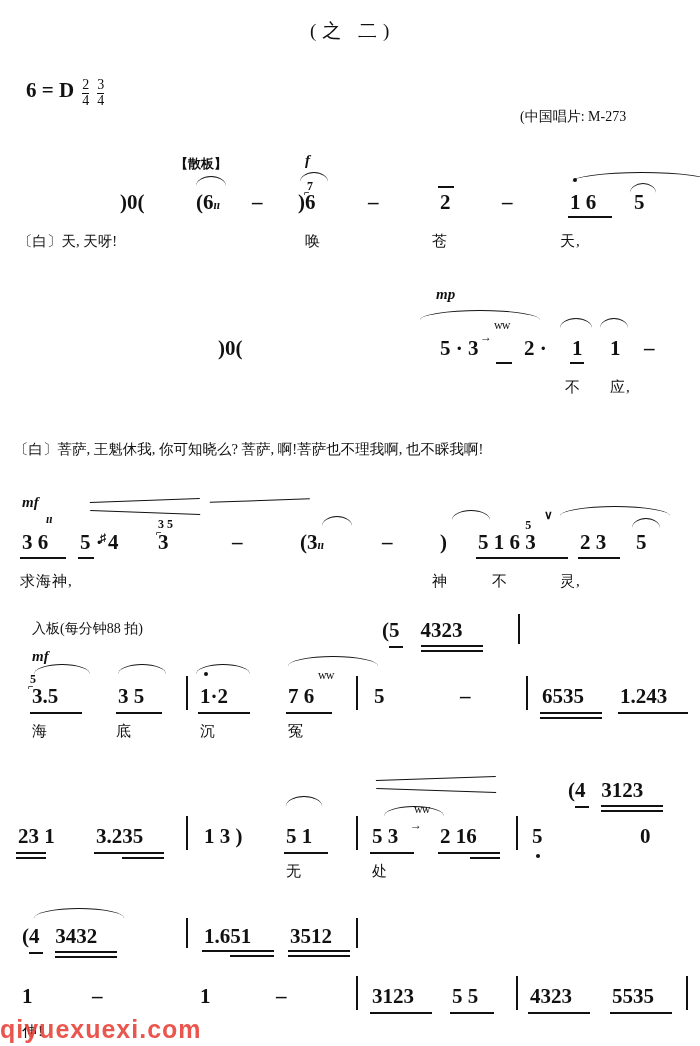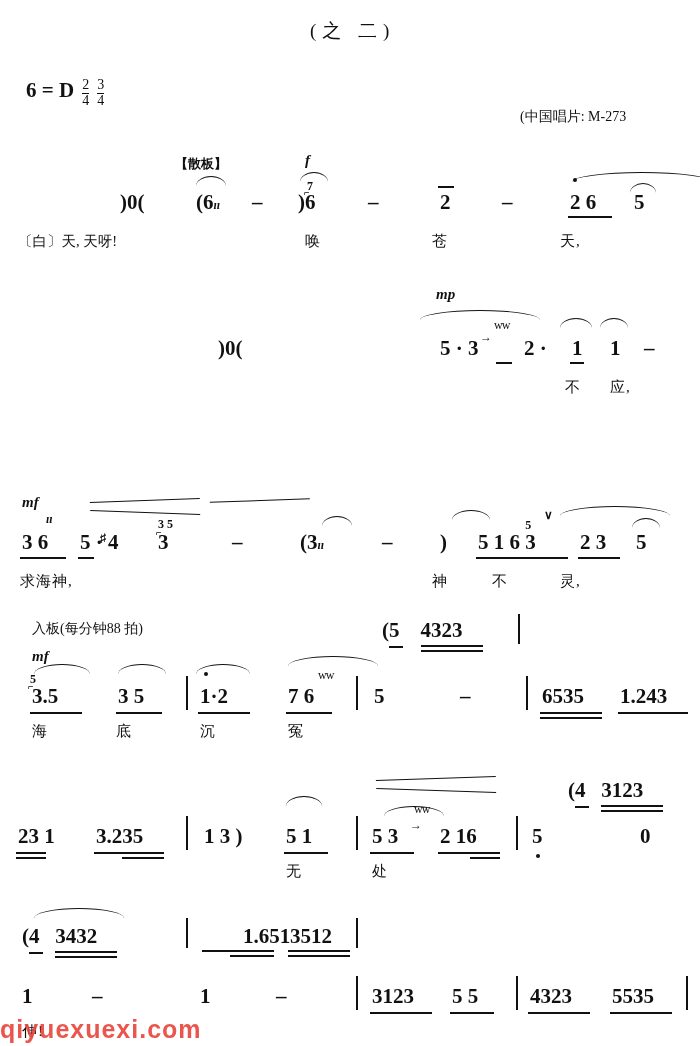--- a/index.html
+++ b/index.html
@@ -146,21 +146,21 @@
 
   <div class="abs note" style="left:196px; top:190px;">
     (<span style="position:relative;">6<span style="position:absolute;left:0;top:-6px;width:12px;"></span></span><span class="grace" style="font-style:italic;">ıı</span>
   </div>
   <div class="abs dash" style="left:252px; top:190px;">–</div>
   <div class="abs note" style="left:298px; top:190px;">)<span style="position:relative;"><span class="note-xs" style="position:absolute; left:2px; top:-11px;">7</span><span style="position:absolute; left:-1px; top:-3px; font-size:10px;">⌐</span>6</span></div>
   <div class="abs dash" style="left:368px; top:190px;">–</div>
   <div class="abs note" style="left:440px; top:190px;">2</div>
   <div class="abs" style="left:438px; top:186px; width:16px; height:2px; background:#111;"></div>
   <div class="abs dash" style="left:502px; top:190px;">–</div>
-  <div class="abs note" style="left:570px; top:190px;">2 6</div>
+  <div class="abs note" style="left:570px; top:190px;">1 6</div>
   <div class="abs" style="left:568px; top:216px; width:44px; height:2px; background:#111;"></div>
   <div class="abs" style="left:573px; top:178px; width:4px; height:4px; border-radius:50%; background:#111;"></div>
   <div class="abs note" style="left:634px; top:190px;">5</div>
 
   <div class="abs spoken" style="left:18px; top:232px;">〔白〕天, 天呀!</div>
   <div class="abs lyric" style="left:305px; top:232px;">唤</div>
   <div class="abs lyric" style="left:432px; top:232px;">苍</div>
   <div class="abs lyric" style="left:560px; top:232px;">天,</div>
 
   <div class="abs dyn" style="left:436px; top:286px;">mp</div>
@@ -175,20 +175,21 @@
   <div class="abs" style="left:496px; top:362px; width:16px; height:2px; background:#111;"></div>
   <div class="abs note" style="left:524px; top:336px;">2 ·</div>
   <div class="abs note" style="left:572px; top:336px;">1</div>
   <div class="abs" style="left:570px; top:362px; width:14px; height:2px; background:#111;"></div>
   <div class="abs note" style="left:610px; top:336px;">1</div>
   <div class="abs dash" style="left:644px; top:336px;">–</div>
 
   <div class="abs lyric" style="left:565px; top:378px;">不</div>
   <div class="abs lyric" style="left:610px; top:378px;">应,</div>
 
+  <div class="abs spoken" style="left:14px; top:440px;">〔白〕菩萨, 王魁休我, 你可知晓么? 菩萨, 啊!菩萨也不理我啊, 也不睬我啊!</div>
 
   <div class="abs dyn" style="left:22px; top:494px;">mf</div>
   <div class="abs hairpin" style="left:90px; top:500px; width:110px; border-top:1.6px solid #111; transform:rotate(-2deg);"></div>
   <div class="abs hairpin" style="left:90px; top:512px; width:110px; border-top:1.6px solid #111; transform:rotate(2deg);"></div>
   <div class="abs hairpin" style="left:210px; top:500px; width:100px; border-top:1.6px solid #111; transform:rotate(-2deg);"></div>
 
   <div class="abs slur-thin" style="left:322px; top:516px; width:30px;"></div>
   <div class="abs slur-thin" style="left:452px; top:510px; width:38px;"></div>
   <div class="abs slur-thin" style="left:560px; top:506px; width:110px;"></div>
   <div class="abs slur-thin" style="left:632px; top:518px; width:28px;"></div>
@@ -281,21 +282,21 @@
   <div class="abs note" style="left:532px; top:824px;">5</div>
   <div class="abs" style="left:536px; top:854px; width:4px; height:4px; border-radius:50%; background:#111;"></div>
   <div class="abs note" style="left:640px; top:824px;">0</div>
 
   <div class="abs lyric" style="left:286px; top:862px;">无</div>
   <div class="abs lyric" style="left:372px; top:862px;">处</div>
 
   <div class="abs slur-thin" style="left:34px; top:908px; width:90px;"></div>
   <div class="abs note" style="left:22px; top:924px;">(<span style="position:relative;">4<span style="position:absolute;left:0;bottom:-6px;width:14px;height:2px;background:#111;"></span></span>&nbsp;&nbsp;&nbsp;<span style="position:relative;">3432<span style="position:absolute;left:0;bottom:-5px;width:62px;height:2px;background:#111;"></span><span style="position:absolute;left:0;bottom:-10px;width:62px;height:2px;background:#111;"></span></span></div>
   <div class="abs bar" style="left:186px; top:918px; height:30px;"></div>
-  <div class="abs note" style="left:204px; top:924px;margin-left:39px;">1.651</div>
+  <div class="abs note" style="left:204px; top:924px;">1.651</div>
   <div class="abs" style="left:202px; top:950px; width:72px; height:2px; background:#111;"></div>
   <div class="abs" style="left:230px; top:955px; width:44px; height:2px; background:#111;"></div>
   <div class="abs note" style="left:290px; top:924px;">3512</div>
   <div class="abs" style="left:288px; top:950px; width:62px; height:2px; background:#111;"></div>
   <div class="abs" style="left:288px; top:955px; width:62px; height:2px; background:#111;"></div>
   <div class="abs bar" style="left:356px; top:918px; height:30px;"></div>
 
   <div class="abs note" style="left:22px; top:984px;">1</div>
   <div class="abs dash" style="left:92px; top:984px;">–</div>
   <div class="abs note" style="left:200px; top:984px;">1</div>

